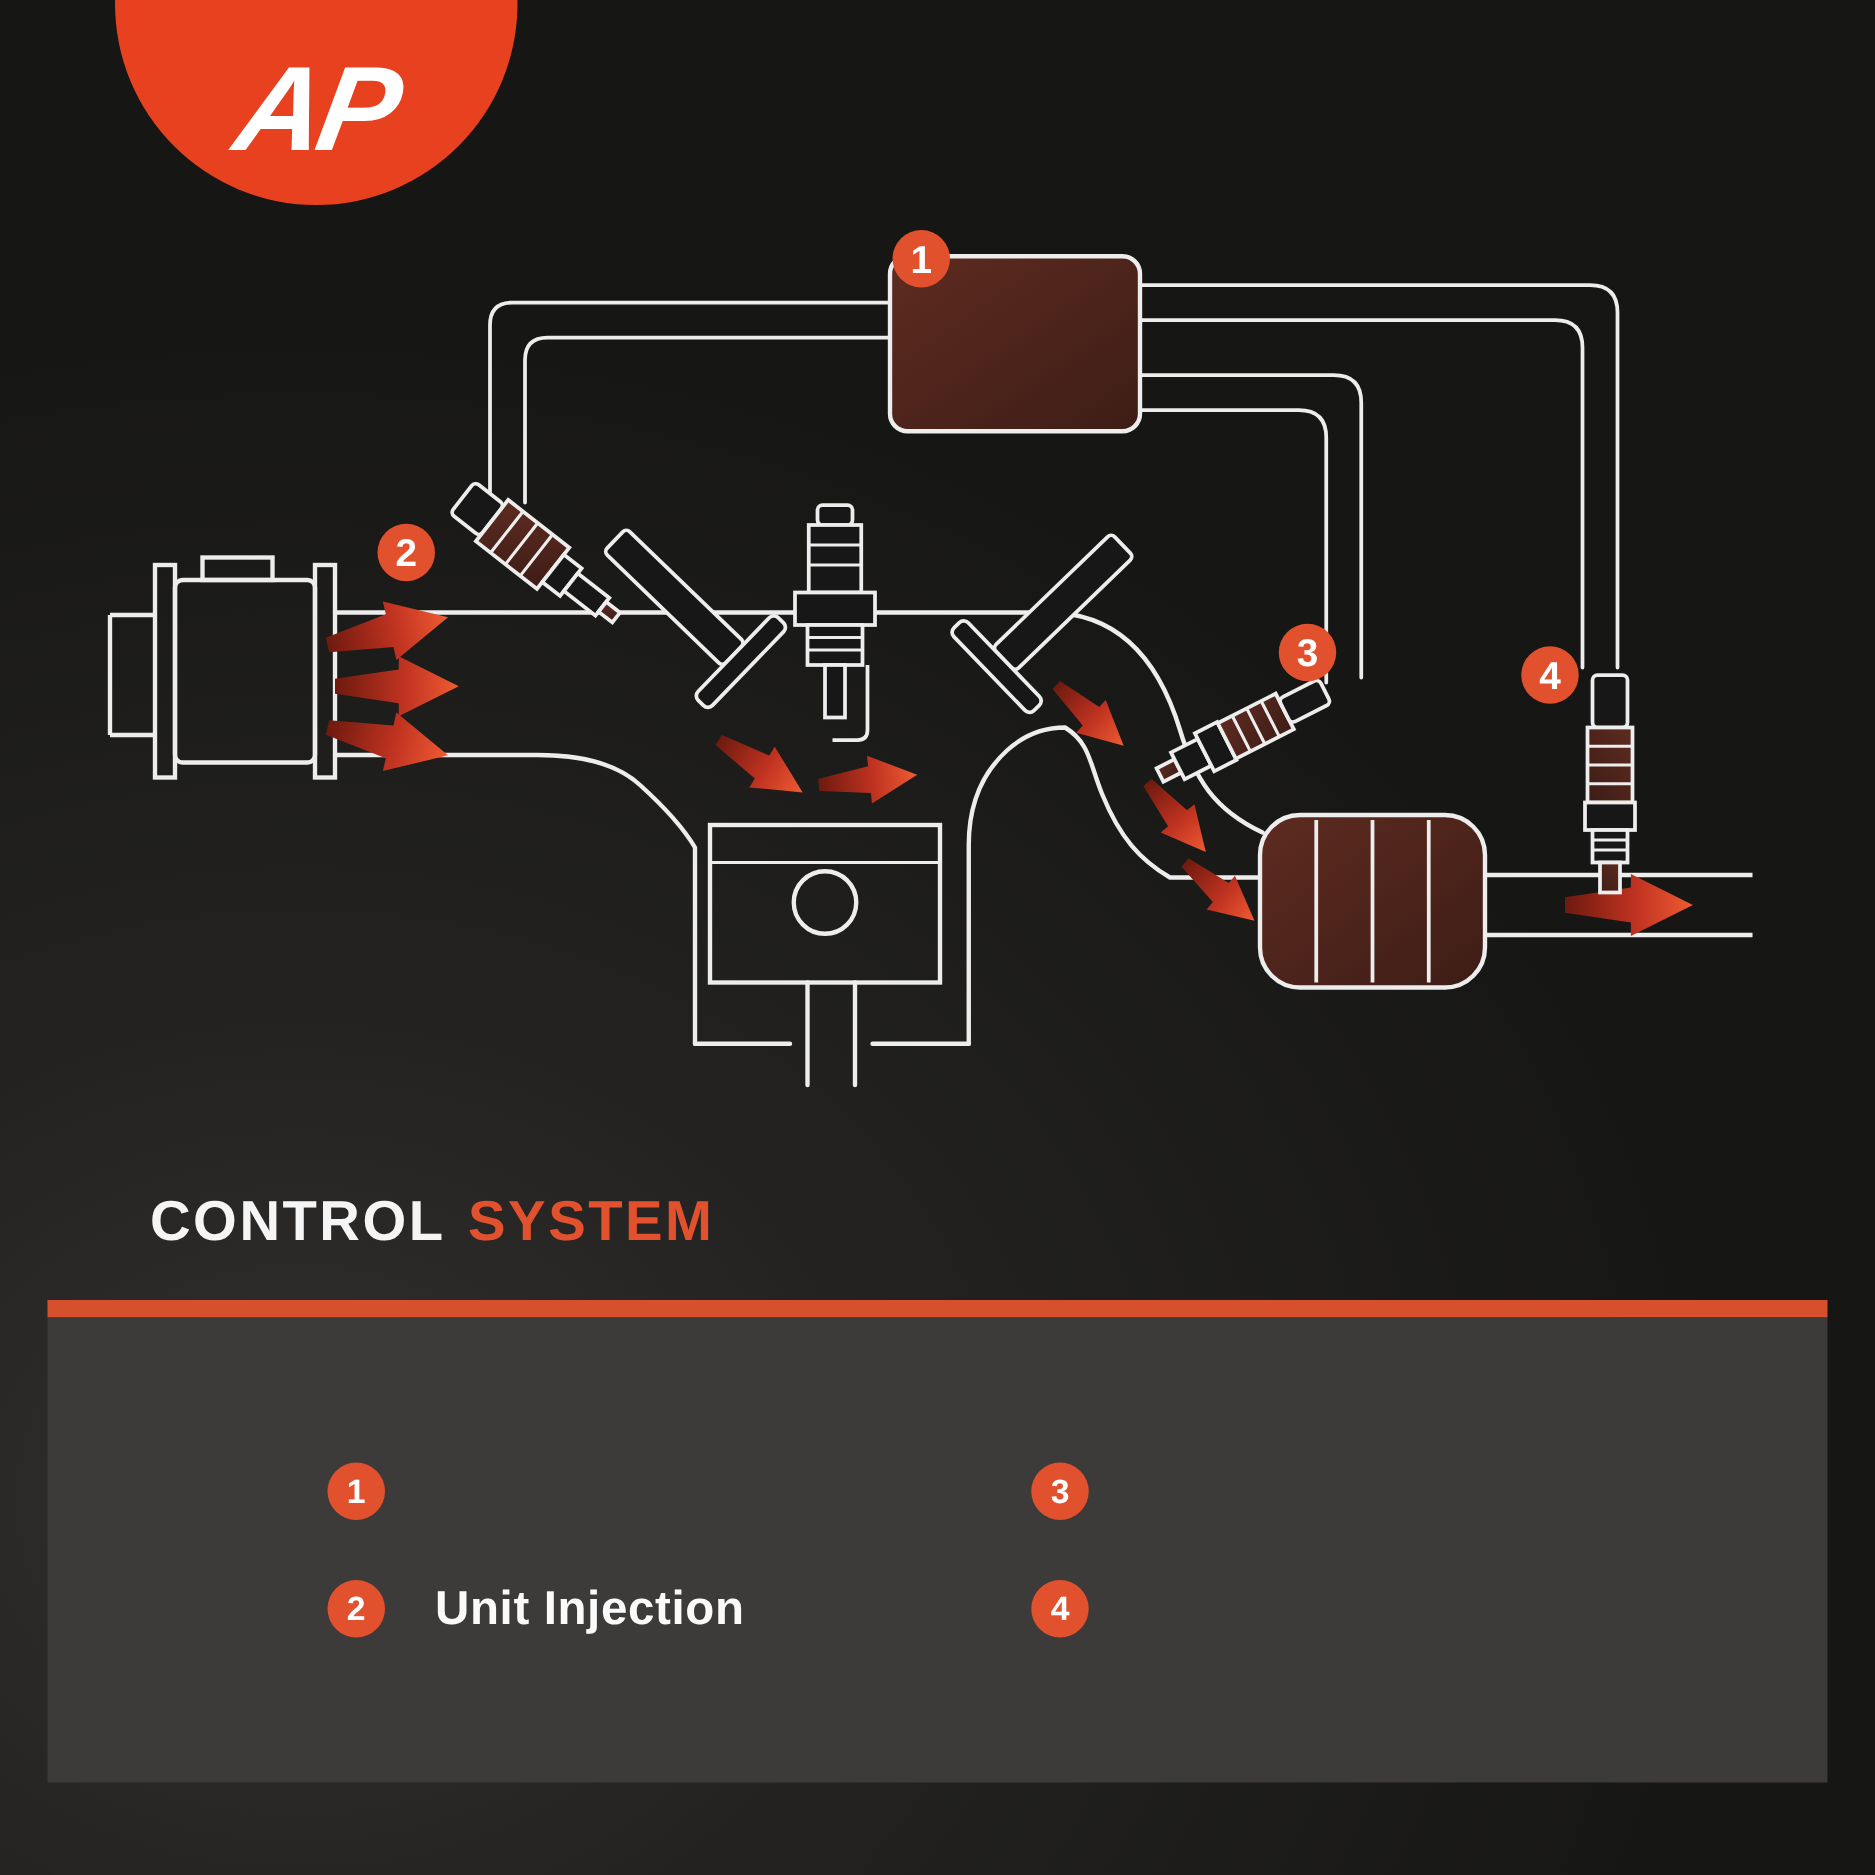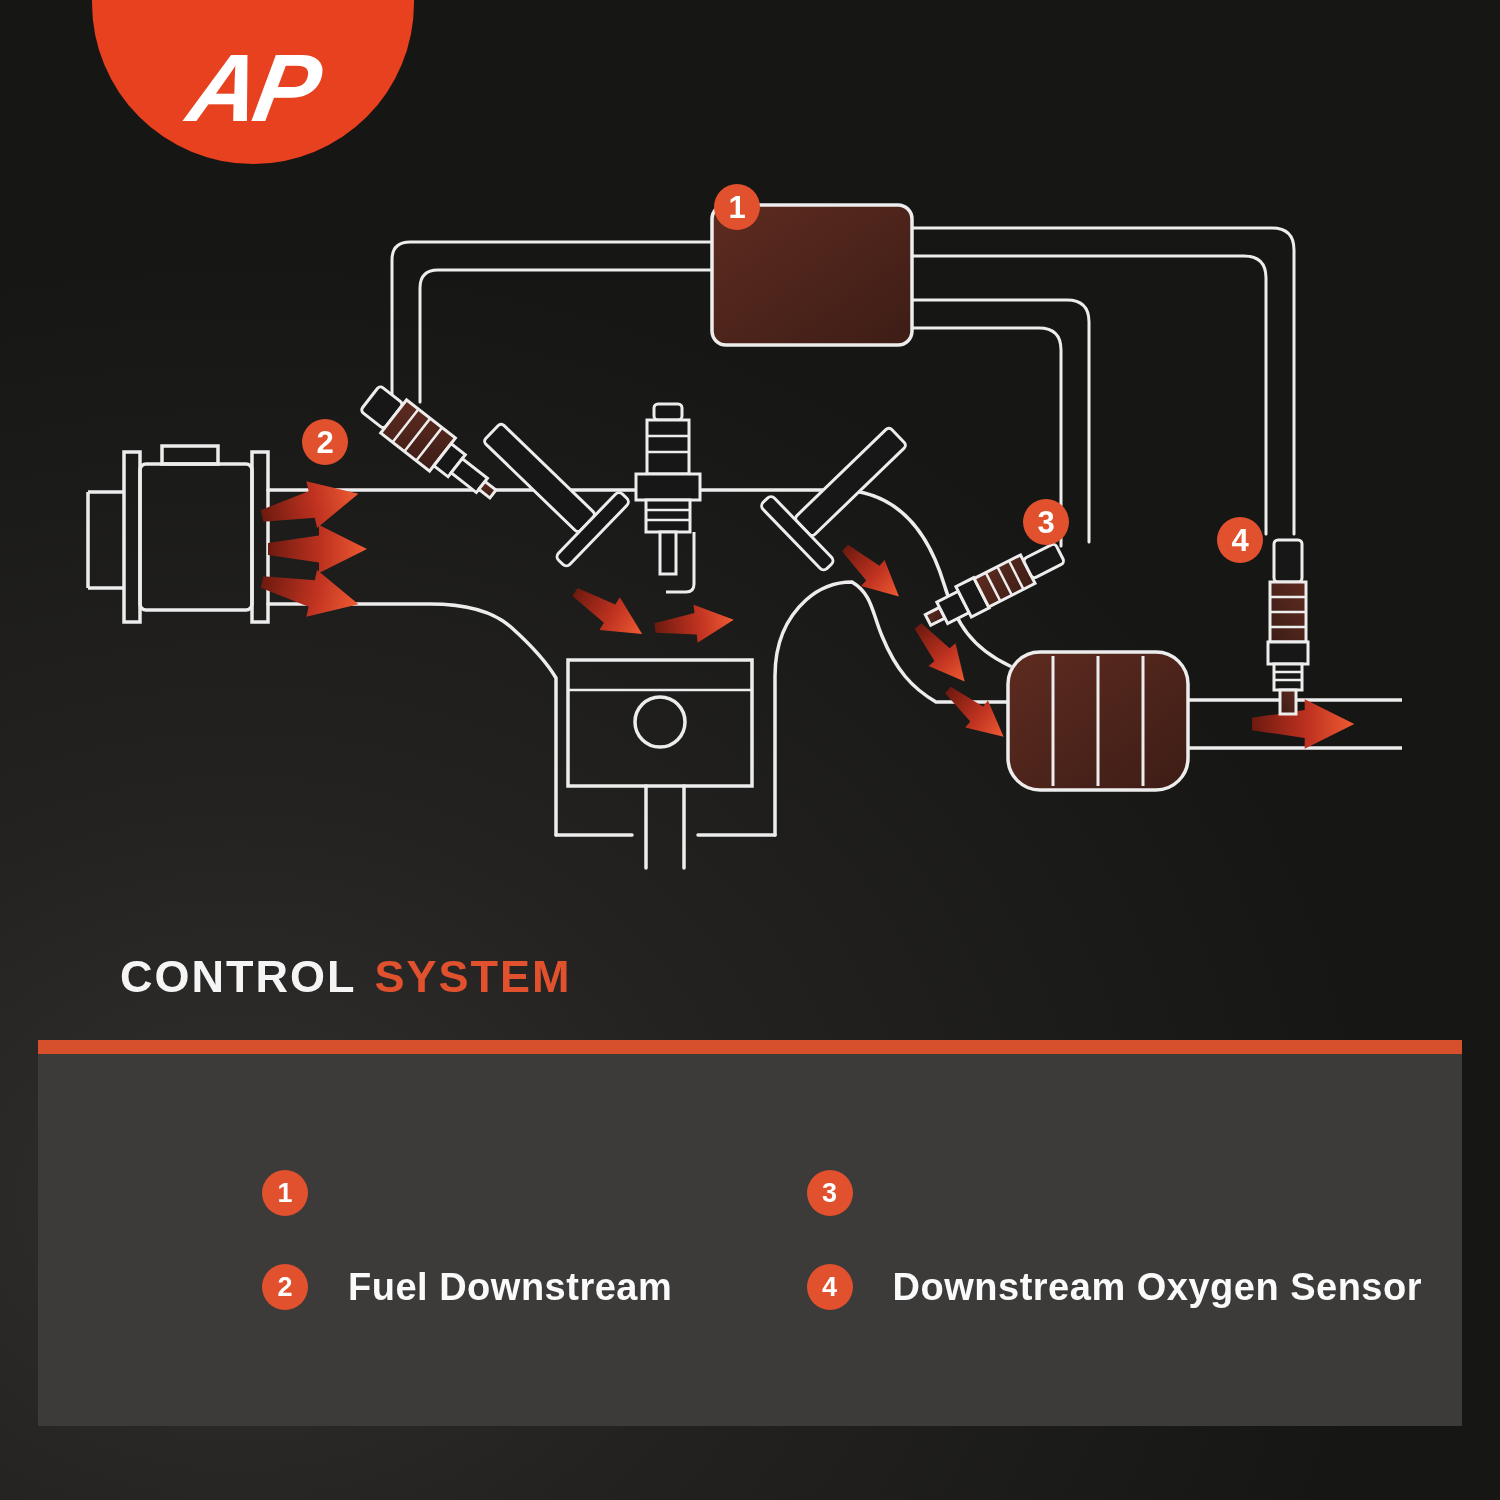--- a/index.html
+++ b/index.html
@@ -224,24 +224,23 @@
       <div class="legend-item">
         <div class="legend-badge">1</div>
       </div>
 
       <div class="legend-item">
         <div class="legend-badge">3</div>
       </div>
 
       <div class="legend-item">
         <div class="legend-badge">2</div>
-        <div class="legend-label">Fuel Downstream</div>
+        <div class="legend-label">Unit Injection</div>
       </div>
 
       <div class="legend-item">
         <div class="legend-badge">4</div>
-        <div class="legend-label">Downstream Oxygen Sensor</div>
       </div>
 
     </div>
   </div>
 
 </div>
 
 </body></html>

